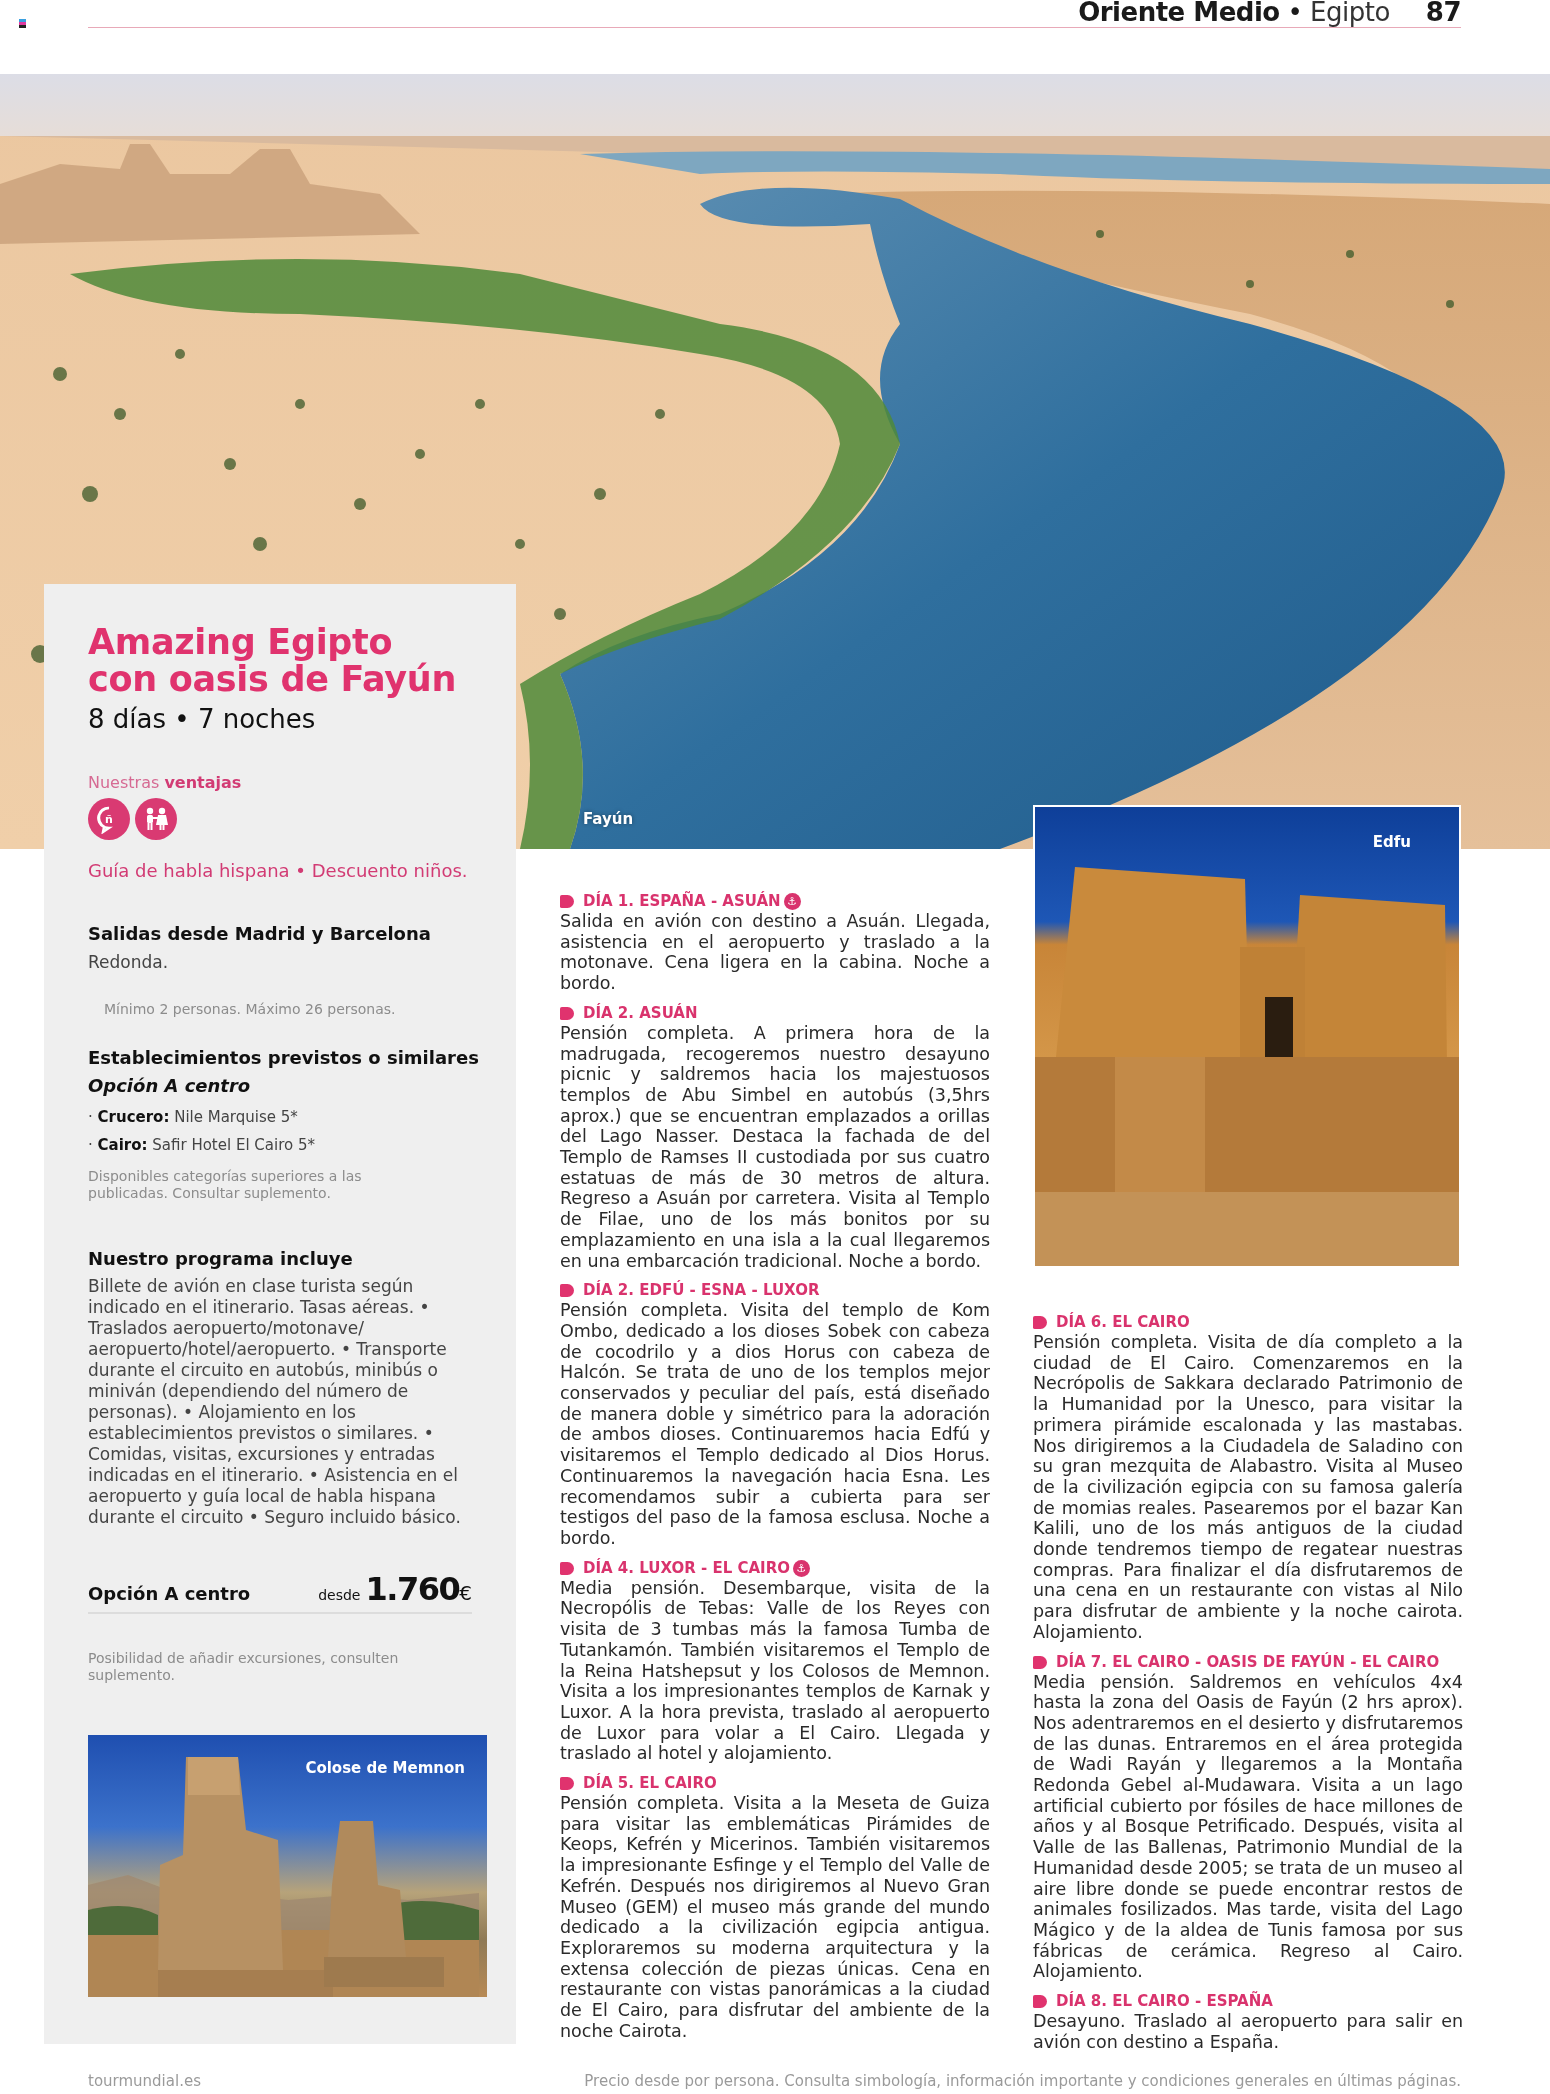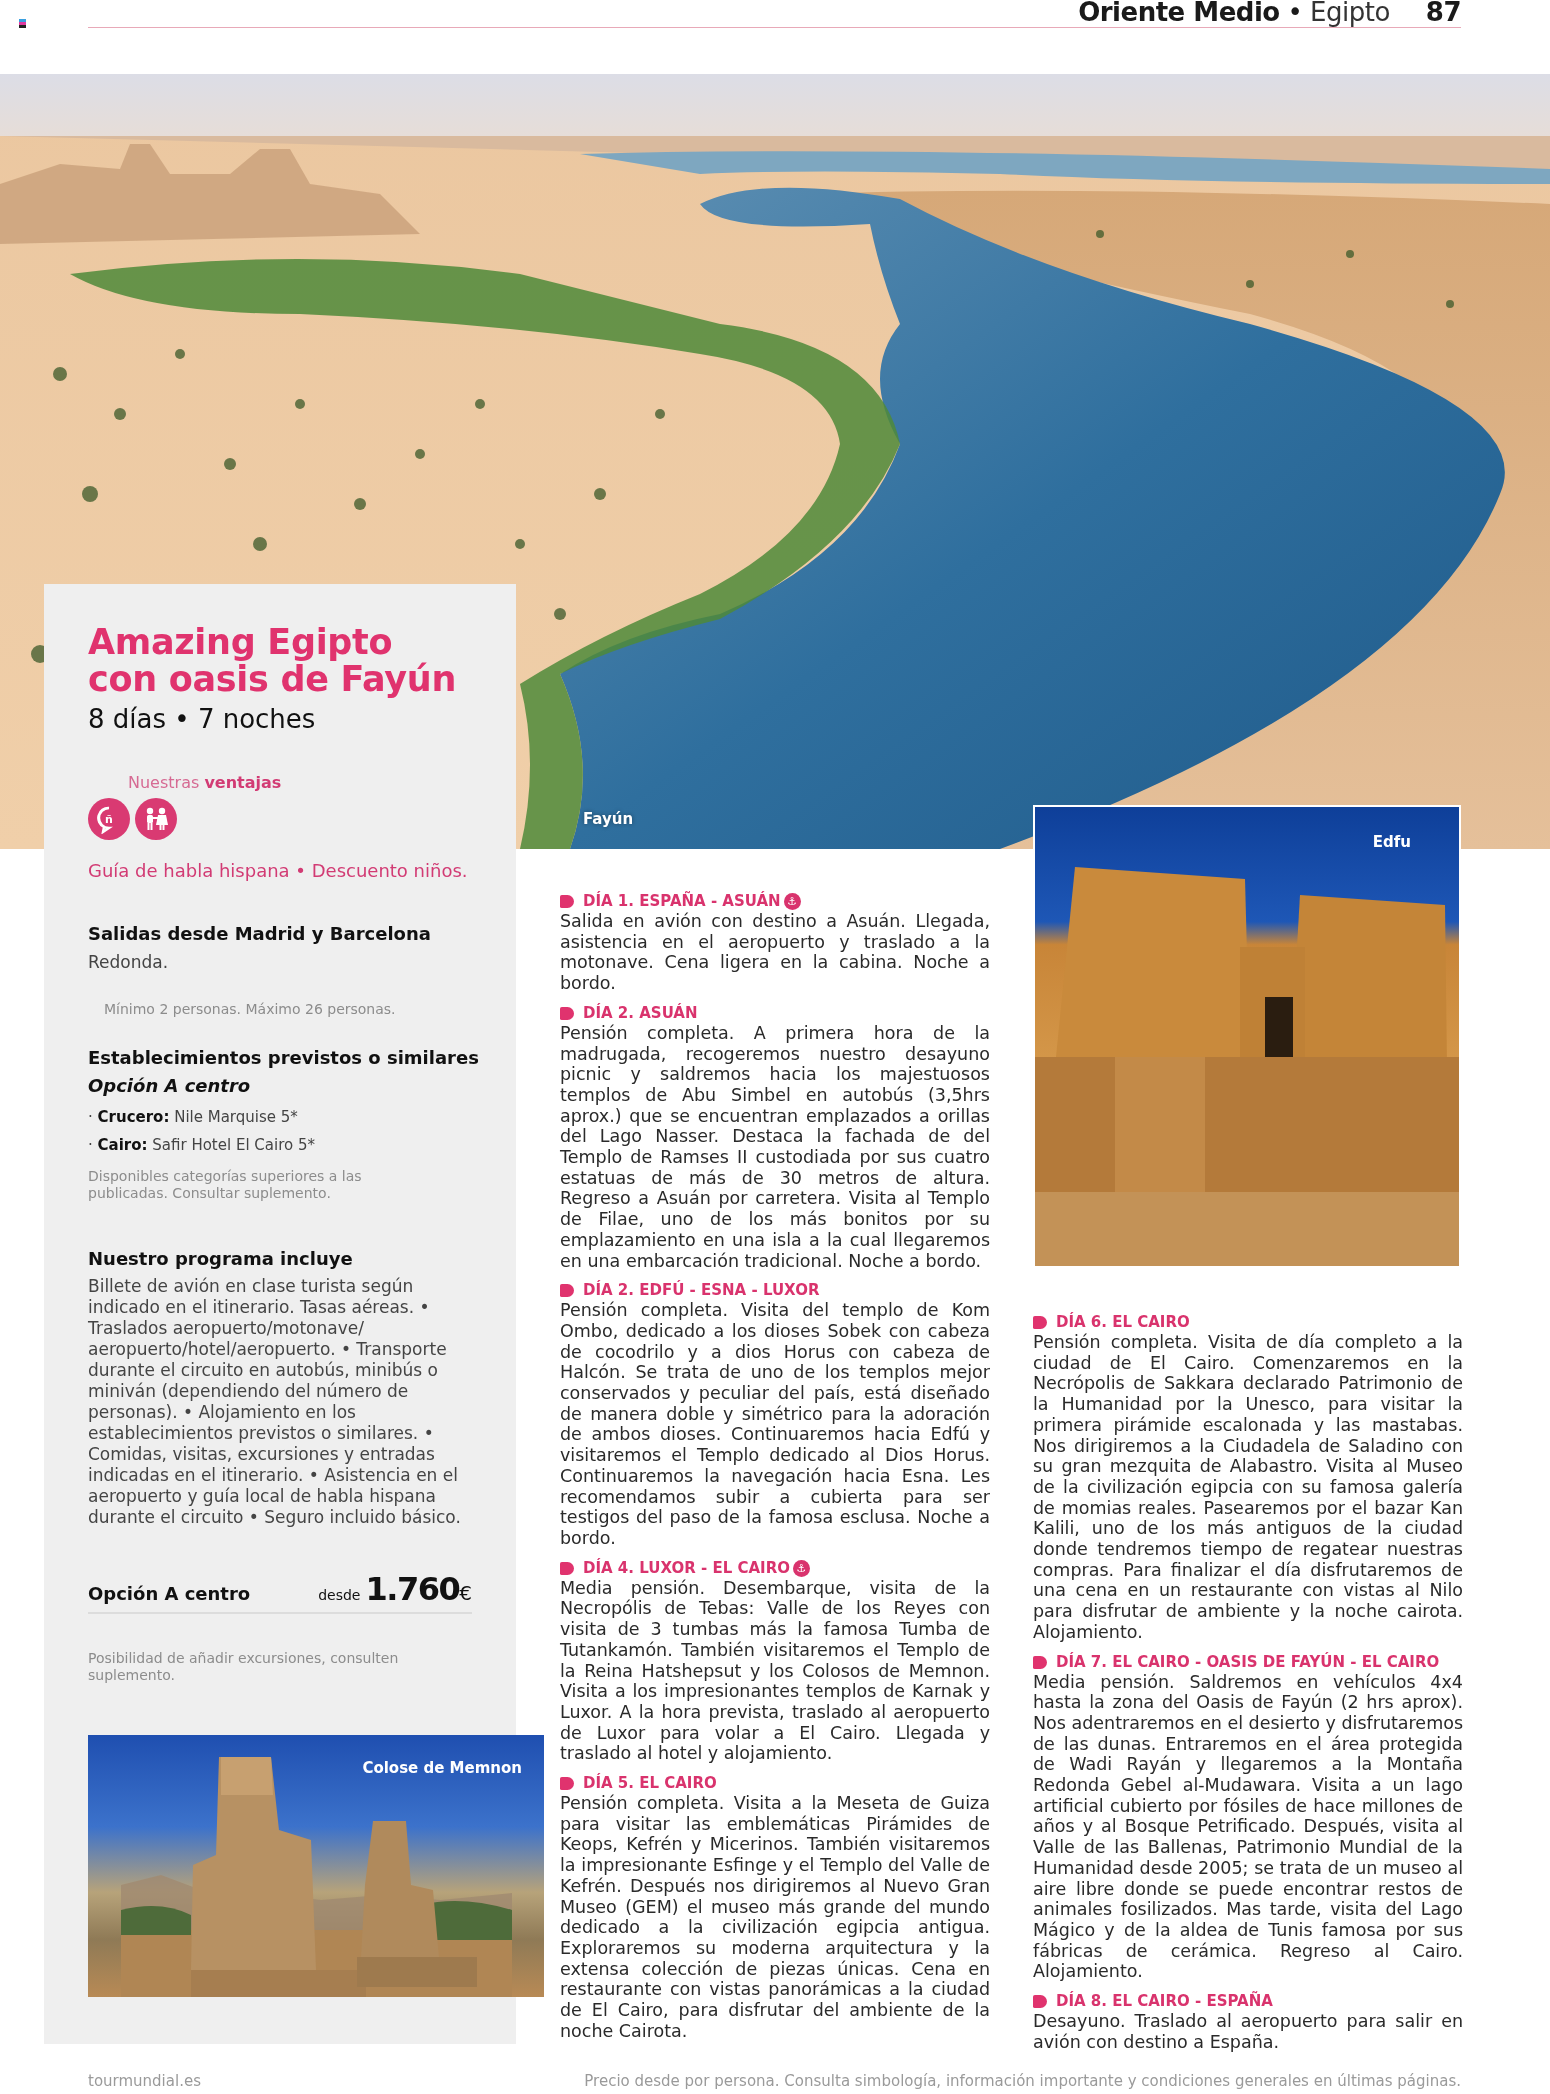--- a/index.html
+++ b/index.html
@@ -19,21 +19,21 @@
   .hero { position: absolute; left: 0; top: 74px; width: 1550px; height: 775px; overflow: hidden;
     background: linear-gradient(180deg, #dfe0e6 0%, #e4e0e0 6%, #d6b59a 8%, #e8c9a6 14%, #e9c5a0 100%); }
   .hero svg { position: absolute; left: 0; top: 0; }
   .hero-caption { position: absolute; left: 583px; top: 810px; color: #fff; font-weight: bold; font-size: 15px; text-shadow: 0 0 4px rgba(0,0,0,0.4); }
 
   
   .left-panel { position: absolute; left: 44px; top: 584px; width: 472px; height: 1460px; background: #efefef; }
   .lp { position: absolute; left: 88px; width: 400px; }
   .trip-title { top: 624px; font-size: 35px; line-height: 37px; font-weight: bold; color: #e0336e; letter-spacing: -0.3px; }
   .trip-duration { top: 704px; font-size: 26px; color: #111; }
-  .adv-label { top: 773px; font-size: 16px; color: #d66a93; margin-left: 40px; }
+  .adv-label { top: 773px; font-size: 16px; color: #d66a93; }
   .adv-label b { color: #d23b74; }
   .adv-icons { top: 798px; display: flex; gap: 5px; }
   .adv-icon { width: 42px; height: 42px; border-radius: 50%; background: #d93a72; display: flex; align-items: center; justify-content: center; color: #fff; }
   .adv-text { top: 860px; font-size: 18px; color: #d23b74; }
 
   .sect-h { font-size: 18px; font-weight: bold; color: #111; }
   .sect-p { font-size: 17px; color: #444; line-height: 21px; }
   .sect-small { font-size: 14px; color: #8c8c8c; line-height: 17px; }
   .salidas-h { top: 923px; }
   .salidas-p { top: 952px; }
@@ -46,22 +46,22 @@
   .incl-h { top: 1248px; }
   .incl-p { top: 1276px; width: 400px; }
   .price-row { top: 1570px; width: 384px; display: flex; justify-content: space-between; align-items: baseline; border-bottom: 2px solid #dcdcdc; padding-bottom: 4px; }
   .price-label { font-size: 18px; font-weight: bold; color: #111; }
   .price-right { color: #111; }
   .price-desde { font-size: 14px; text-align: right; }
   .price-val { font-size: 32px; font-weight: bold; letter-spacing: -1.5px; }
   .price-cur { font-size: 20px; }
   .extra-note { top: 1650px; width: 380px; }
 
-  .photo-memnon { position: absolute; left: 88px; top: 1735px; width: 456px; height: 262px; overflow: hidden;
-    background: linear-gradient(180deg, #1f4fb0 0%, #3c72cb 35%, #b7a37a 60%, #8f7a56 78%, #b88a55 100%); text-align: center; }
+  .photo-memnon { position: absolute; left: 88px; top: 1735px; width: 399px; height: 262px; overflow: hidden;
+    background: linear-gradient(180deg, #1f4fb0 0%, #3c72cb 35%, #b7a37a 60%, #8f7a56 78%, #b88a55 100%); }
   .photo-caption { position: absolute; color: #fff; font-weight: bold; font-size: 15px; }
 
   
   .col { position: absolute; width: 430px; }
   .col-mid { left: 560px; top: 892px; }
   .col-right { left: 1033px; top: 1313px; }
   .day { margin-bottom: 10px; }
   .day-h { display: flex; align-items: center; font-size: 15px; font-weight: bold; color: #d9336d; line-height: 19px; }
   .day-bullet { width: 14px; height: 13px; background: #e0336e; border-radius: 2px 7px 7px 2px; margin-right: 9px; flex: none; }
   .anchor { display: inline-flex; width: 17px; height: 17px; border-radius: 50%; background: #d9336d; color: #fff; font-size: 11px; align-items: center; justify-content: center; margin-left: 3px; }

